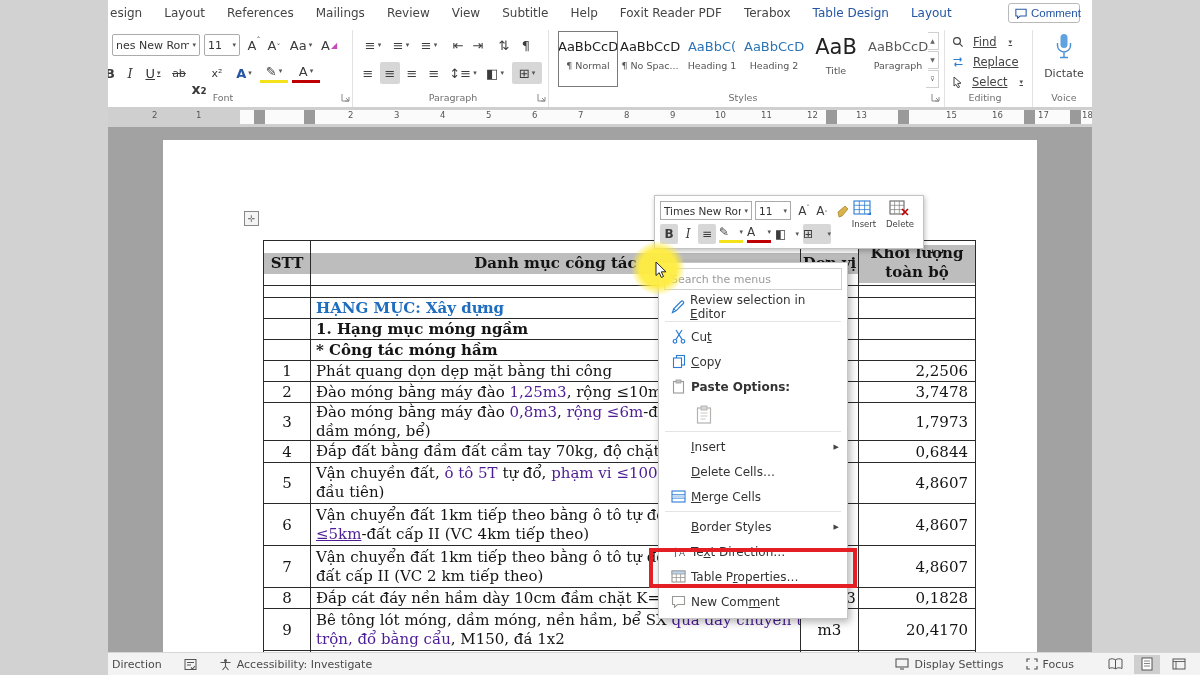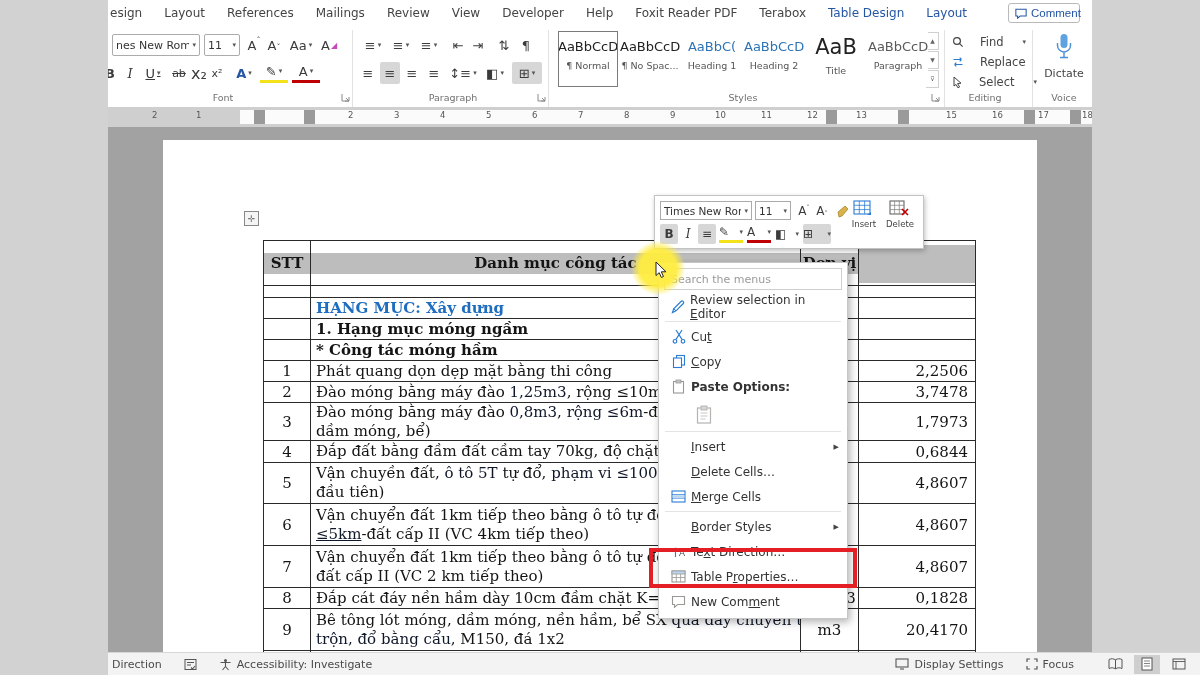--- a/index.html
+++ b/index.html
@@ -21,42 +21,42 @@
   .combo{position:absolute;height:22px;border:1px solid #ababab;background:#fff;display:flex;align-items:center;
     font-size:11px;color:#333;padding:0 3px;box-sizing:border-box;border-radius:2px;}
   .car{margin-left:auto;font-size:7px;color:#555;padding-left:3px;}
   .rbtn{position:absolute;height:22px;display:flex;align-items:center;justify-content:center;font-size:13px;color:#3b3b3b;}
   .rbtn .sm{font-size:7px;color:#555;margin-left:2px;}
   .active-bg{background:#d7d7d7;border-radius:2px;}
   .scard{position:absolute;top:5px;width:60px;height:56px;background:#fff;text-align:center;cursor:default;}
   .scard.sel{outline:1.5px solid #7a7a7a;outline-offset:-1px;}
   .sprev{font-size:13px;color:#222;margin-top:8px;white-space:nowrap;overflow:hidden;}
   .sname{font-size:9.5px;color:#555;margin-top:6px;white-space:nowrap;overflow:hidden;}
-  .edit-item{position:absolute;left:6px;display:flex;align-items:center;gap:16px;font-size:11.5px;color:#444;}
+  .edit-item{position:absolute;left:6px;display:flex;align-items:center;gap:9px;font-size:11.5px;color:#444;text-decoration:underline;}
   
   .ruler{position:absolute;left:0;top:107px;right:0;height:20px;background:#cfcfcf;}
   .rband{position:absolute;left:132px;top:3px;width:852px;height:14px;background:#fbfbfb;}
   .rnum{position:absolute;top:3px;font-size:8.5px;color:#555;}
   .rmark{position:absolute;top:3px;width:11px;height:14px;background:#9a9a9a;}
   
   .docarea{position:absolute;left:0;top:127px;right:0;height:525px;background:#a2a2a2;overflow:hidden;}
   .page{position:absolute;left:55px;top:13px;width:874px;height:600px;background:#fff;}
   .thandle{position:absolute;left:136px;top:84px;width:13px;height:13px;border:1px solid #888;background:#f4f4f4;
      font-size:9px;color:#777;display:flex;align-items:center;justify-content:center;}
   .dtable{position:absolute;left:155px;top:113px;width:712px;background:#fff;color:#141414;
      font-family:"DejaVu Serif","Liberation Serif",serif;font-size:15px;
      border-left:1px solid #2a2a2a;border-top:1px solid #2a2a2a;}
   .trow{display:flex;border-bottom:1px solid #2a2a2a;box-sizing:border-box;}
   .cell{border-right:1px solid #2a2a2a;box-sizing:border-box;overflow:hidden;}
   .c0{width:47px;display:flex;align-items:center;justify-content:center;}
   .c1{width:490px;padding:0 5px;display:flex;flex-direction:column;justify-content:center;}
   .c2{width:58px;display:flex;align-items:center;justify-content:center;}
   .c3{width:117px;display:flex;align-items:center;justify-content:flex-end;padding-right:7px;}
   .tline{white-space:nowrap;line-height:19px;}
-  .red{color:#0f172a;} .blue{color:#1f6dbf;} .b{font-weight:bold;margin-top:26px;} .u{text-decoration:underline;}
+  .red{color:#4c1d95;} .blue{color:#1f6dbf;} .b{font-weight:bold;margin-top:26px;} .u{text-decoration:underline;}
   .hrow{height:45px;}
   .hcell{position:relative;display:flex;align-items:center;justify-content:center;font-weight:bold;}
   .hband{position:absolute;left:0;right:0;top:12px;height:21px;background:#bdbdbd;}
   .hband.tall{top:4px;height:38px;}
   .hcell span{position:relative;z-index:1;text-align:center;line-height:19px;}
   
   .mtb{position:absolute;left:654px;top:195px;width:268px;height:52px;background:#fff;border:1px solid #c3c3c3;
      box-shadow:1px 2px 5px rgba(0,0,0,.25);z-index:20;}
   .mtb-combo{position:absolute;height:19px;border:1px solid #ababab;display:flex;align-items:center;
      font-size:10.5px;color:#333;padding:0 3px;box-sizing:border-box;}
@@ -95,21 +95,21 @@
   <div class="win">
 
     <div class="tabrow">
       <div style="display:flex;">
           <div class="rtab">esign</div>
           <div class="rtab">Layout</div>
           <div class="rtab">References</div>
           <div class="rtab">Mailings</div>
           <div class="rtab">Review</div>
           <div class="rtab">View</div>
-          <div class="rtab">Developer</div>
+          <div class="rtab">Subtitle</div>
           <div class="rtab">Help</div>
           <div class="rtab">Foxit Reader PDF</div>
           <div class="rtab">Terabox</div>
           <div class="rtab ctx">Table Design</div>
           <div class="rtab ctx">Layout</div>
         </div>
       <button class="comment-btn">
         <span>
             <svg width="12" height="11" viewBox="0 0 14 12">
               <path d="M1 1h12v8h-7l-3 2.5V9H1z" fill="none" stroke="#2456a4" stroke-width="1.2"></path>
@@ -130,21 +130,21 @@
           <span class="car">▾</span>
       </div>
       <span class="rbtn" style="left:136px;top:8px;width:20px;">A<span style="font-size:8px;margin-top:-8px;">ˆ</span></span>
       <span class="rbtn" style="left:156px;top:8px;width:20px;">A<span style="font-size:8px;margin-top:6px;">ˇ</span></span>
       <span class="rbtn" style="left:180px;top:8px;width:26px;">Aa<span class="sm">▾</span></span>
       <span class="rbtn" style="left:210px;top:8px;width:22px;">A<span style="color:#c748b8;font-size:8px;margin-left:1px;">◢</span></span>
       <span class="rbtn" style="left:-6px;top:36px;width:16px;font-weight:bold;">B</span>
       <span class="rbtn" style="left:14px;top:36px;width:16px;font-style:italic;font-family:'DejaVu Serif',serif;">I</span>
       <span class="rbtn" style="left:32px;top:36px;width:26px;text-decoration:underline;">U<span class="sm" style="text-decoration:none;">▾</span></span>
       <span class="rbtn" style="left:60px;top:36px;width:22px;text-decoration:line-through;font-size:11px;">ab</span>
-      <span class="rbtn" style="left:82px;top:36px;width:18px;font-size:16px;">x₂</span>
+      <span class="rbtn" style="left:82px;top:52px;width:18px;font-size:14px;font-weight:bold;">x₂</span>
       <span class="rbtn" style="left:100px;top:36px;width:18px;font-size:11px;">x²</span>
       <span class="rbtn" style="left:122px;top:36px;width:28px;color:#2456a4;font-weight:bold;">A<span class="sm">▾</span></span>
       <span class="rbtn" style="left:152px;top:36px;width:28px;border-bottom:3px solid #f3e21a;height:18px;">✎<span class="sm">▾</span></span>
       <span class="rbtn" style="left:184px;top:36px;width:28px;border-bottom:3px solid #c00000;height:18px;">A<span class="sm">▾</span></span>
       <div class="glabel" style="left:85px;width:60px;">Font</div>
       <div class="launcher" style="left:233px;">
           <svg width="9" height="9" viewBox="0 0 9 9">
             <path d="M1 1v7h7M5 5l3 3M8 4v4H4" fill="none" stroke="#8a8a8a" stroke-width="1"></path>
           </svg>
         </div>
@@ -291,20 +291,21 @@
           <div class="cell c1 hcell" style="padding:0;">
               <div class="hband"></div>
               <span>Danh mục công tác</span>
             </div>
           <div class="cell c2 hcell">
               <div class="hband"></div>
               <span>Đơn vị</span>
             </div>
           <div class="cell c3 hcell" style="justify-content:center;padding:0 8px;">
               <div class="hband tall"></div>
+              <span>Khối lượng toàn bộ</span>
             </div>
         </div>
         <div>
             <div class="trow" style="height: 12px;">
               <div class="cell c0"></div>
               <div class="cell c1"></div>
               <div class="cell c2"></div>
               <div class="cell c3"></div>
             </div>
             <div class="trow" style="height: 21px;">

